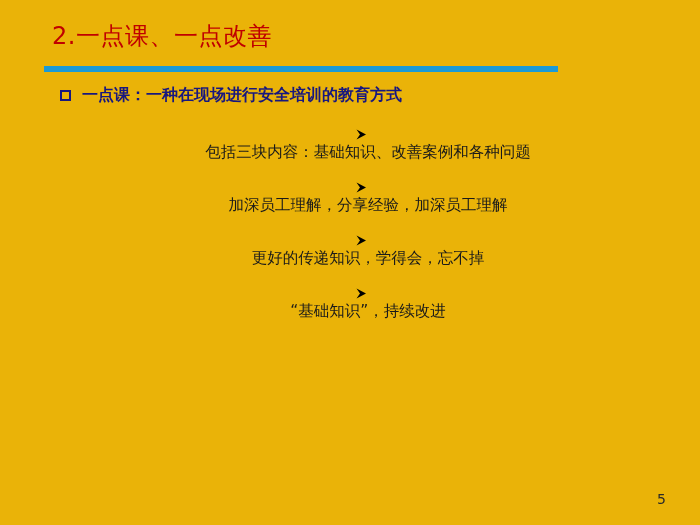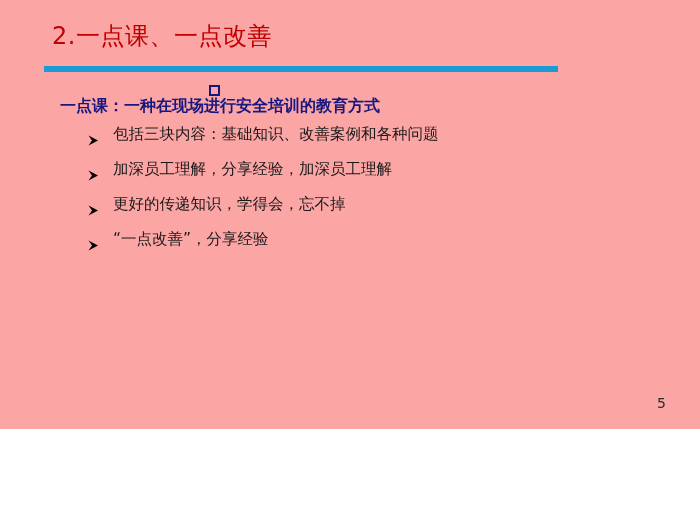--- a/index.html
+++ b/index.html
@@ -6,22 +6,22 @@
     margin: 0;
     padding: 0;
     background: #ffffff;
   }
   body {
     font-family: "DejaVu Sans", "Liberation Sans", sans-serif;
   }
   .slide {
     position: relative;
     width: 700px;
-    height: 429px;
-    background: #fca5a5;
+    height: 525px;
+    background: #eab308;
     overflow: hidden;
   }
 
   
   .slide-title {
     position: absolute;
     left: 52px;
     top: 22px;
     font-size: 24px;
     font-weight: 400;
@@ -42,21 +42,20 @@
   }
 
   
   .heading-row {
     position: absolute;
     left: 60px;
     top: 84px;
     display: flex;
     align-items: center;
     white-space: nowrap;
-    flex-direction: column;
   }
   .square-bullet {
     width: 11px;
     height: 11px;
     border: 2px solid #17177F;
     box-sizing: border-box;
     margin-right: 11px;
     flex: 0 0 auto;
     position: relative;
     top: 1px;
@@ -70,23 +69,24 @@
 
   
   .bullet-list {
     position: absolute;
     left: 88px;
     top: 122px;
     width: 560px;
   }
   .bullet-item {
     display: flex;
-    align-items: flex-end;
+    align-items: center;
     margin-bottom: 11px;
     white-space: nowrap;
+    flex-direction: column;
   }
   .arrow-bullet {
     flex: 0 0 auto;
     width: 14px;
     margin-right: 11px;
     color: #000000;
     font-size: 15px;
     line-height: 24px;
     text-align: left;
   }
@@ -152,20 +152,20 @@
       </span>
       <span class="bullet-text">更好的传递知识，学得会，忘不掉</span>
     </div>
 
     <div class="bullet-item">
       <span class="arrow-bullet">
         <svg width="11" height="11" viewBox="0 0 11 11" aria-hidden="true">
           <path d="M0.5 0.5 L10 5.5 L0.5 10.5 L4 5.5 Z" fill="#000000"></path>
         </svg>
       </span>
-      <span class="bullet-text">“一点改善”，分享经验</span>
+      <span class="bullet-text">“基础知识”，持续改进</span>
     </div>
 
   </div>
 
   <div class="page-number">5</div>
 
 </div>
 
 </body></html>

